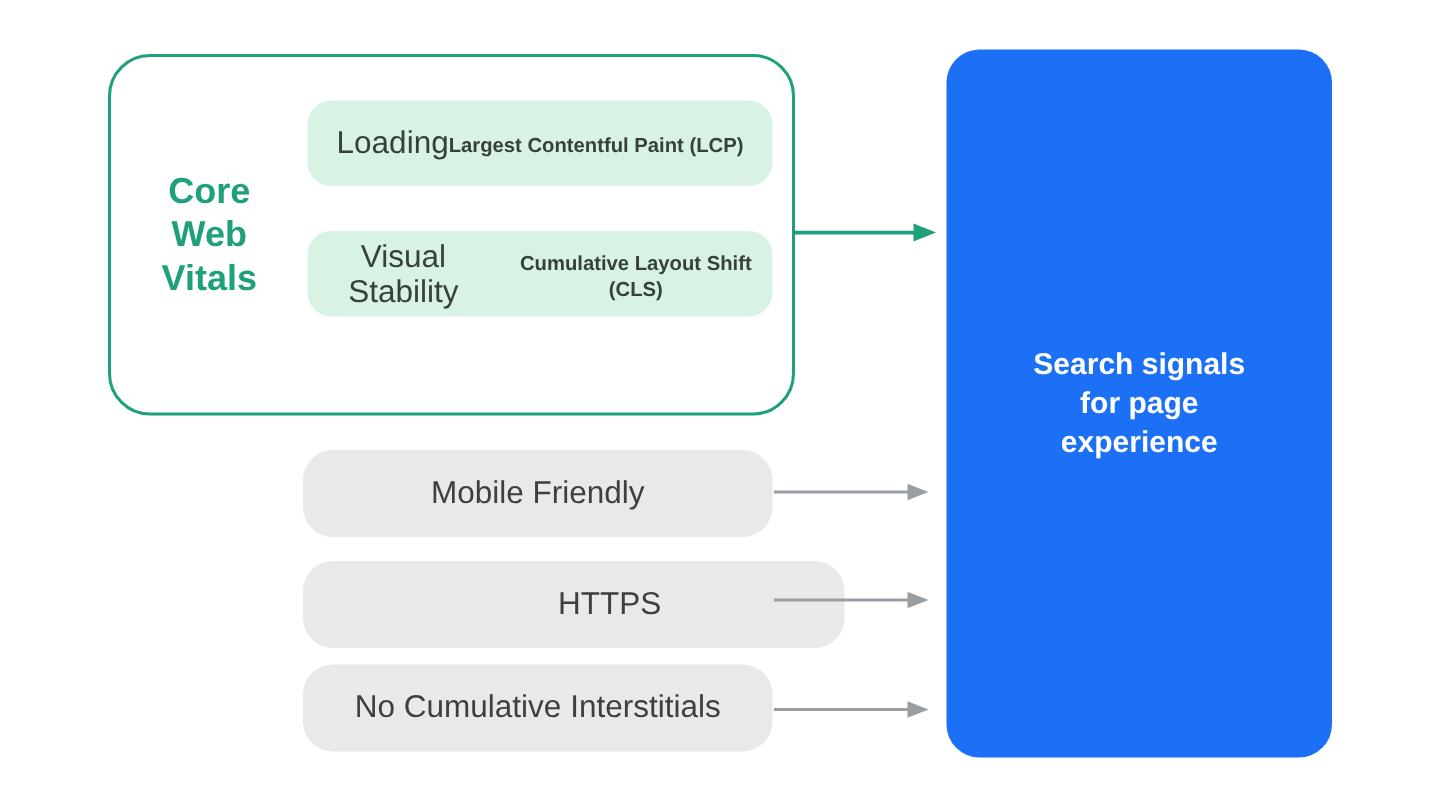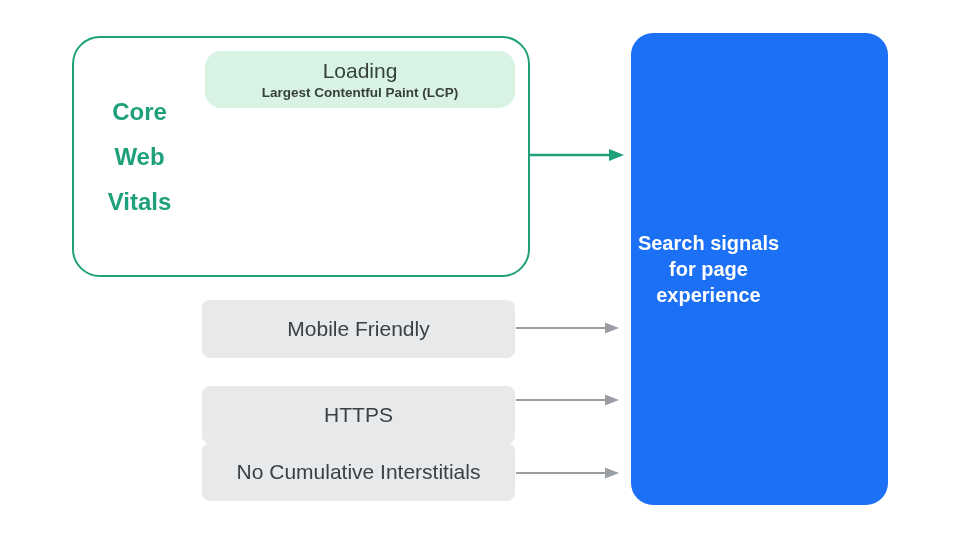--- a/index.html
+++ b/index.html
@@ -20,49 +20,50 @@
   .cwv-box{
     position:absolute;left:72px;top:36px;width:458px;height:241px;
     box-sizing:border-box;border:2.5px solid var(--green);border-radius:28px;
     display:flex;background:#ffffff;
   }
   .cwv-label{
     width:131px;display:flex;align-items:center;justify-content:center;
   }
   .cwv-label span{
     display:block;max-width:90px;text-align:center;
-    color:var(--green);font-weight:700;font-size:24px;line-height:45px;
+    color:var(--green);font-weight:700;font-size:24px;line-height:29px;
   }
   .cwv-pills{
     flex:1;display:flex;flex-direction:column;gap:14px;
     padding:13px 13px 0 0;box-sizing:border-box;
   }
   .pill{
     height:57px;border-radius:16px;background:var(--light-green);
-    display:flex;flex-direction:column;align-items:center;justify-content:center;
+    display:flex;flex-direction:row;align-items:center;justify-content:center;
     text-align:center;
+    margin-top:16px;
   }
   .pill .title{
     color:var(--text-green-dark);font-size:21px;line-height:23px;font-weight:500;
   }
   .pill .subtitle{
     color:var(--text-green-dark);font-size:13.5px;line-height:17px;margin-top:2px;font-weight:700;
   }
   .gray-pill{
-    position:absolute;left:202px;width:313px;height:58px;border-radius:8px;
+    position:absolute;left:202px;width:313px;height:58px;border-radius:20px;
     background:var(--gray-fill);display:flex;align-items:center;justify-content:center;
     color:var(--text-dark);font-size:21px;font-weight:500;text-align:center;
   }
   .gray-pill.p1{top:300px;}
-  .gray-pill.p2{top:386px;}
+  .gray-pill.p2{top:374px;padding-left:48px;}
   .gray-pill.p3{top:443px;}
   .blue-box{
     position:absolute;left:631px;top:33px;width:257px;height:472px;
     background:var(--blue);border-radius:22px;
-    display:flex;align-items:center;
+    display:flex;align-items:center;justify-content:center;
   }
   .blue-box span{
     display:block;max-width:155px;text-align:center;
     color:#ffffff;font-weight:700;font-size:20px;line-height:26px;
   }
   .arrow{position:absolute;}
   .arrow.green-arrow{left:528px;top:147px;}
   .arrow.g1{left:516px;top:320px;}
   .arrow.g2{left:516px;top:392px;}
   .arrow.g3{left:516px;top:465px;}
@@ -71,20 +72,24 @@
 <body>
 
 <div class="cwv-box">
   <div class="cwv-label">
     <span>Core Web Vitals</span>
   </div>
   <div class="cwv-pills">
     <div class="pill">
       <div class="title">Loading</div>
       <div class="subtitle">Largest Contentful Paint (LCP)</div>
+    </div>
+    <div class="pill">
+      <div class="title">Visual Stability</div>
+      <div class="subtitle">Cumulative Layout Shift (CLS)</div>
     </div>
   </div>
 </div>
 
 <svg class="arrow green-arrow" width="98" height="16" viewBox="0 0 98 16">
   <line x1="0" y1="8" x2="82" y2="8" stroke="#1EA07A" stroke-width="2.5"></line>
   <polygon points="81,2 96,8 81,14" fill="#1EA07A"></polygon>
 </svg>
 
 <div class="gray-pill p1">

